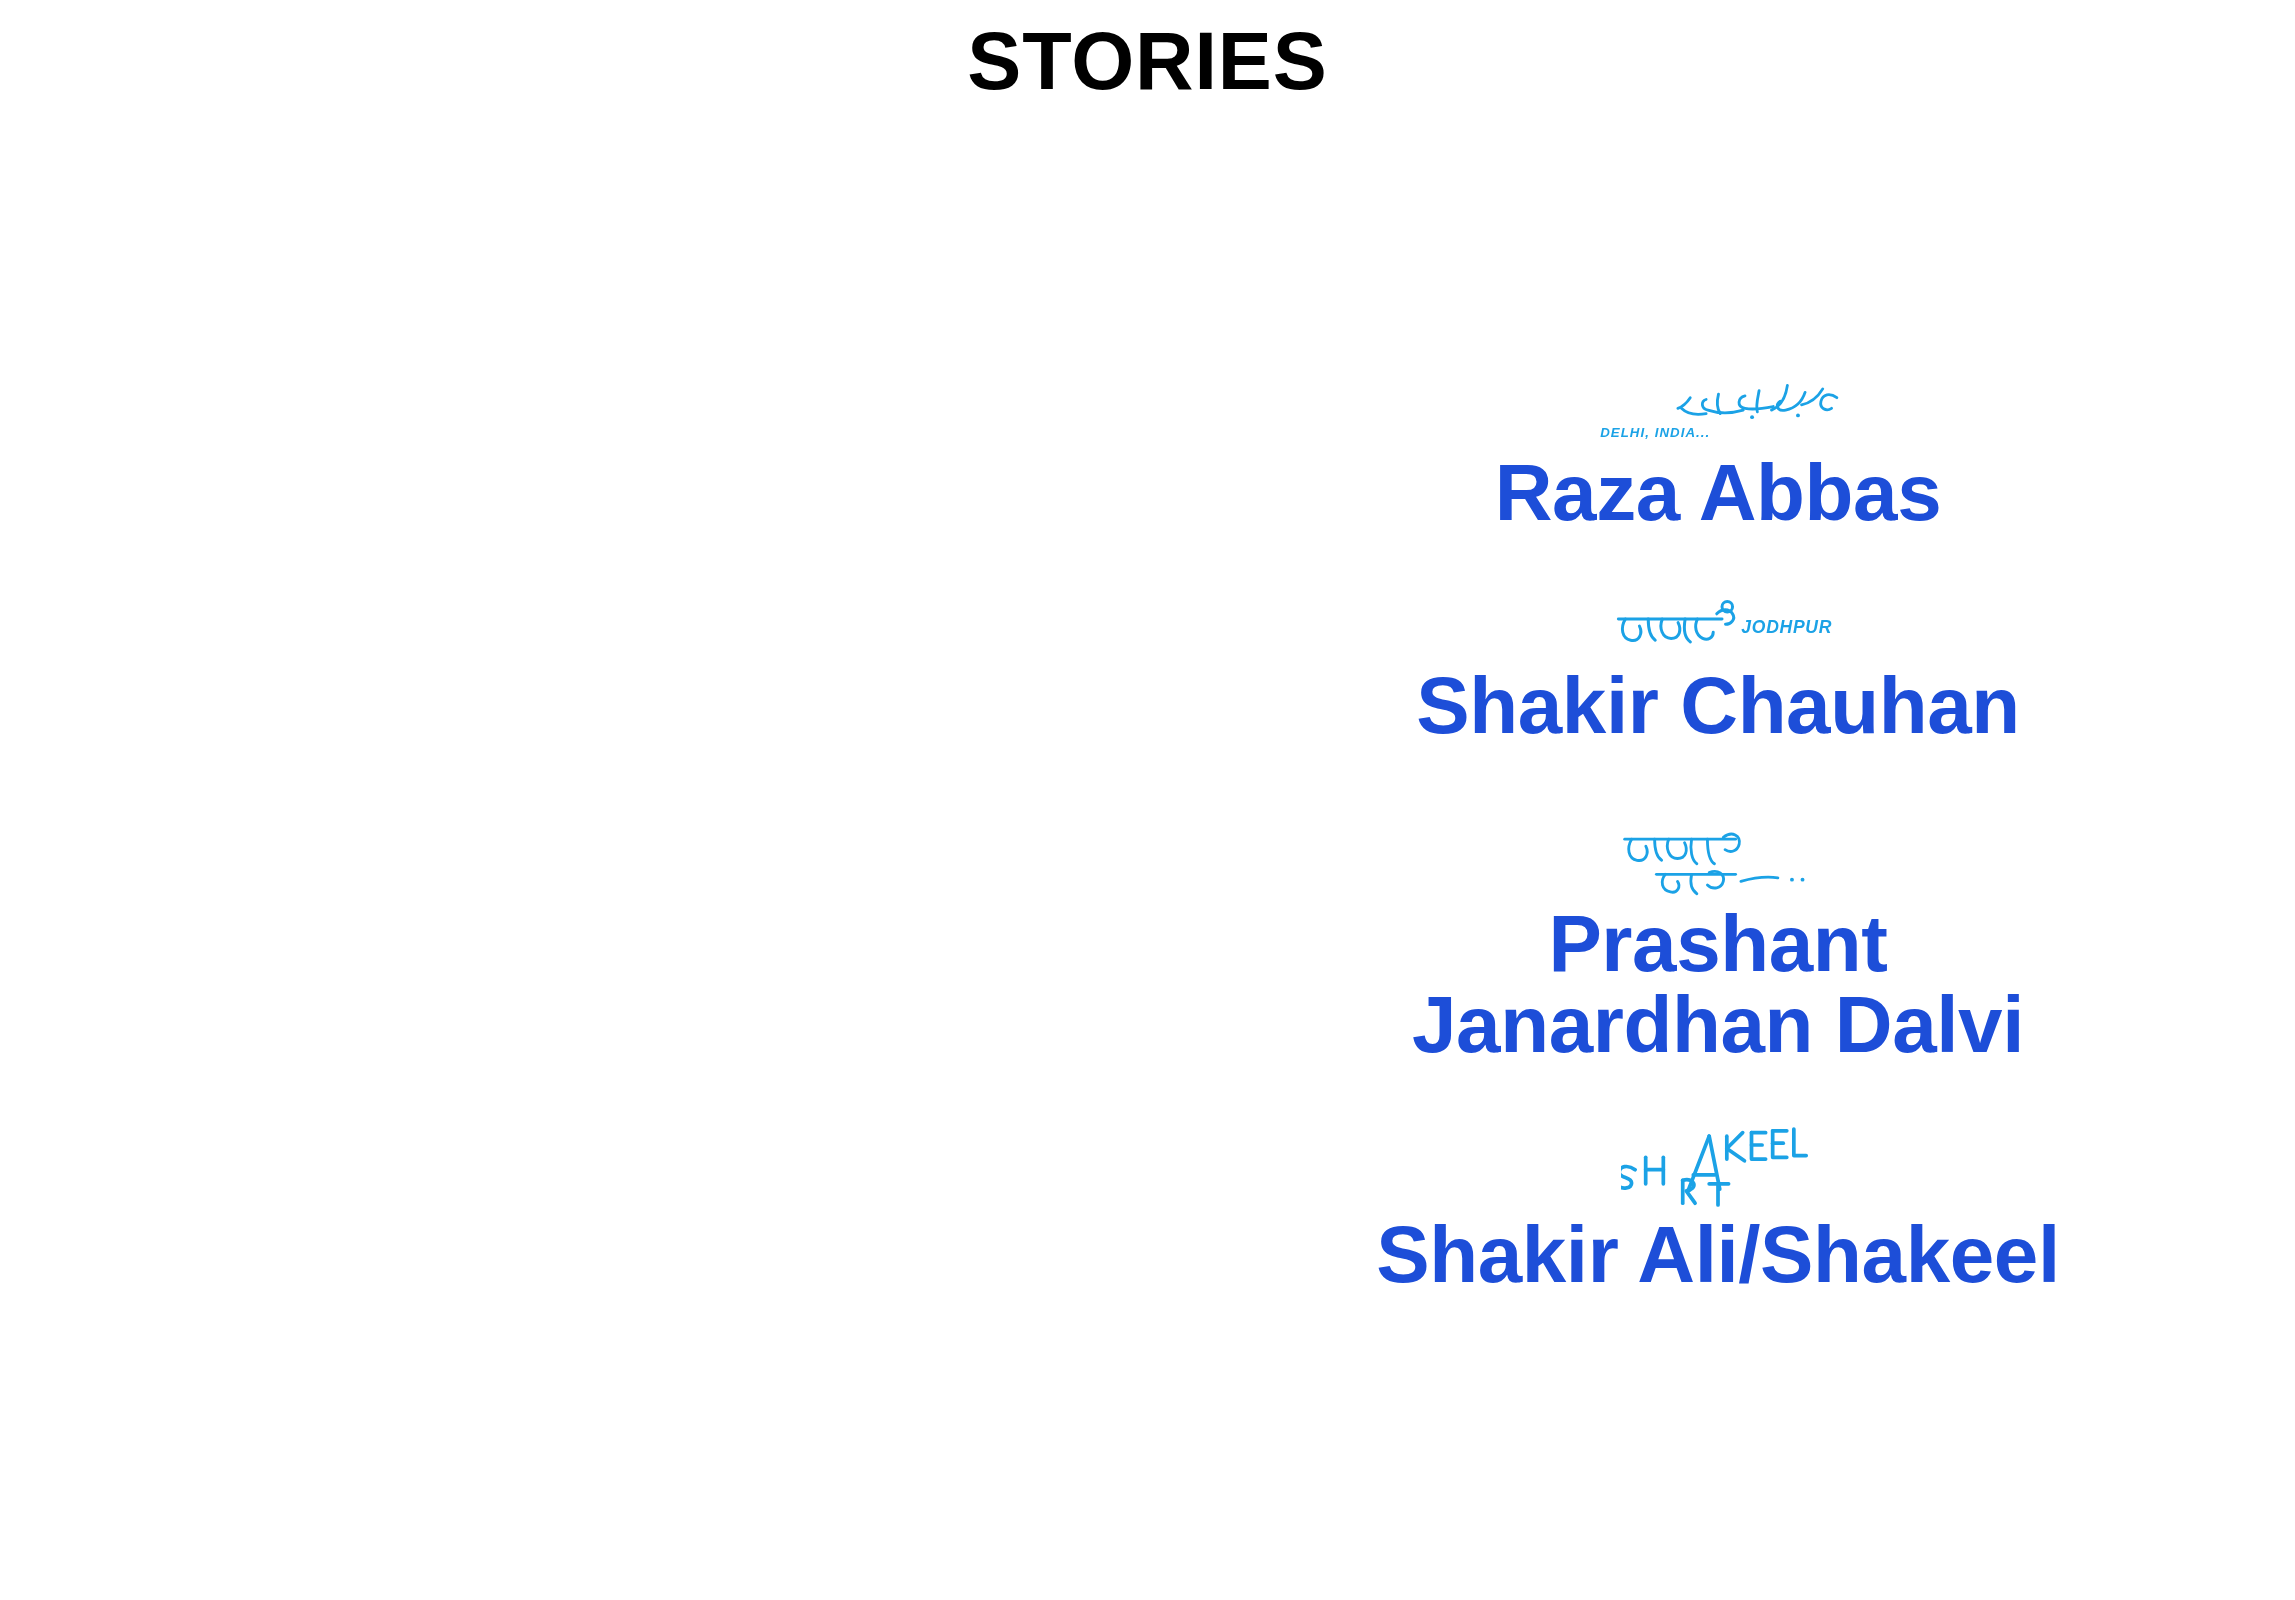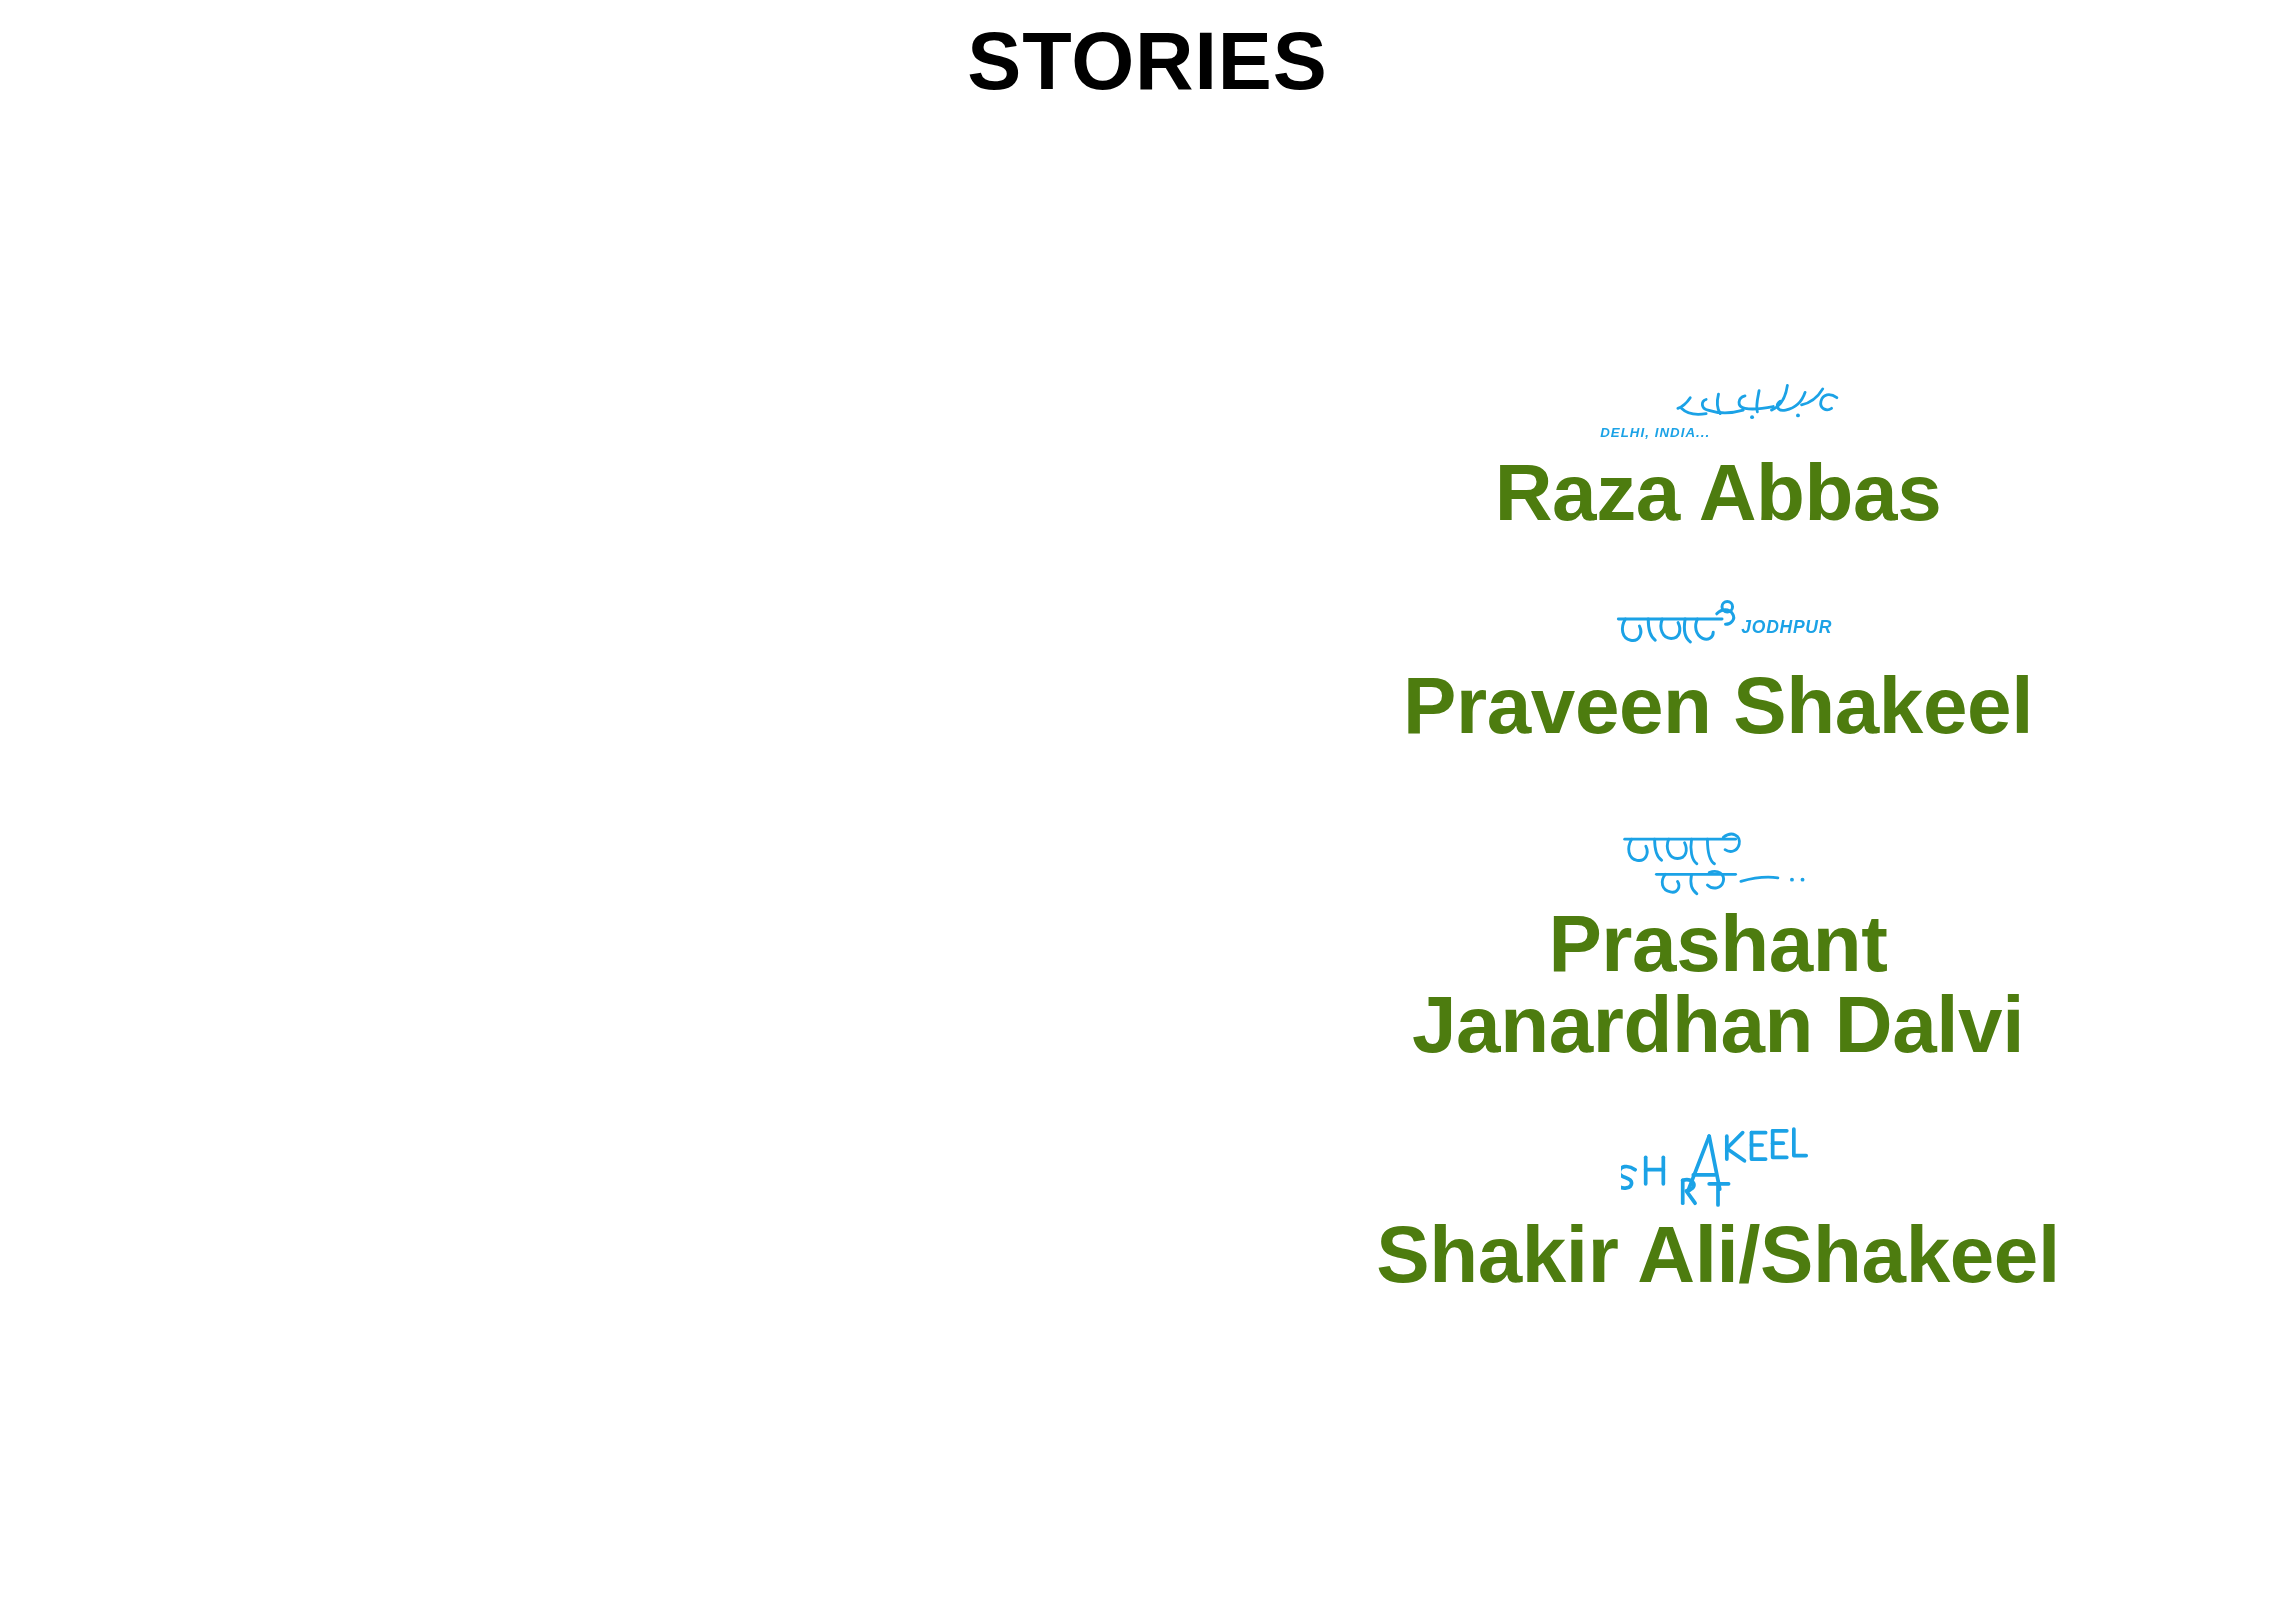--- a/index.html
+++ b/index.html
@@ -59,21 +59,21 @@
   .signature {
     display: block;
     line-height: 0;
     margin-bottom: 3.5px;
   }
   .signature svg {
     display: block;
   }
 
   .entry-name {
-    color: #4d7c0f;
+    color: #1d4ed8;
     font-weight: 700;
     font-size: 80px;
     line-height: 1.0;
     text-align: center;
     letter-spacing: -0.4px;
     white-space: pre-line;
   }
 
   .entry-name.two-line {
     line-height: 1.02;
@@ -126,21 +126,21 @@
             <path d="M70 24 c0 12 2 20 8 24"></path>
             <path d="M86 24 c-4 10 0 22 10 22 c10 0 12 -10 8 -18"></path>
             <path d="M112 24 c-2 12 0 22 6 26"></path>
             <path d="M126 24 c-4 8 -2 18 6 22 c6 3 12 -1 12 -7"></path>
             <path d="M148 18 c6 -6 14 -6 18 0 c4 6 -2 12 -8 12"></path>
             <circle cx="160" cy="10" r="6"></circle>
           </g>
           <text x="176" y="40" font-family="'Liberation Sans', sans-serif" font-size="20" font-style="italic" font-weight="700" letter-spacing="0.8" fill="#1ba2e6">JODHPUR</text>
         </svg>
       </span>
-      <div class="entry-name">Praveen Shakeel</div>
+      <div class="entry-name">Shakir Chauhan</div>
     </div>
 
     <div class="entry e3">
       <span class="signature">
         <svg width="230" height="81" viewBox="0 0 260 92" fill="none" xmlns="http://www.w3.org/2000/svg">
           <g stroke="#1ba2e6" stroke-width="3.2" fill="none" stroke-linecap="round" stroke-linejoin="round">
             <path d="M24 24 h126"></path>
             <path d="M32 24 c-6 10 -4 22 6 24 c10 2 14 -8 10 -16"></path>
             <path d="M58 24 c0 12 2 20 8 24"></path>
             <path d="M74 24 c-4 10 0 22 10 22 c10 0 12 -10 8 -18"></path>

